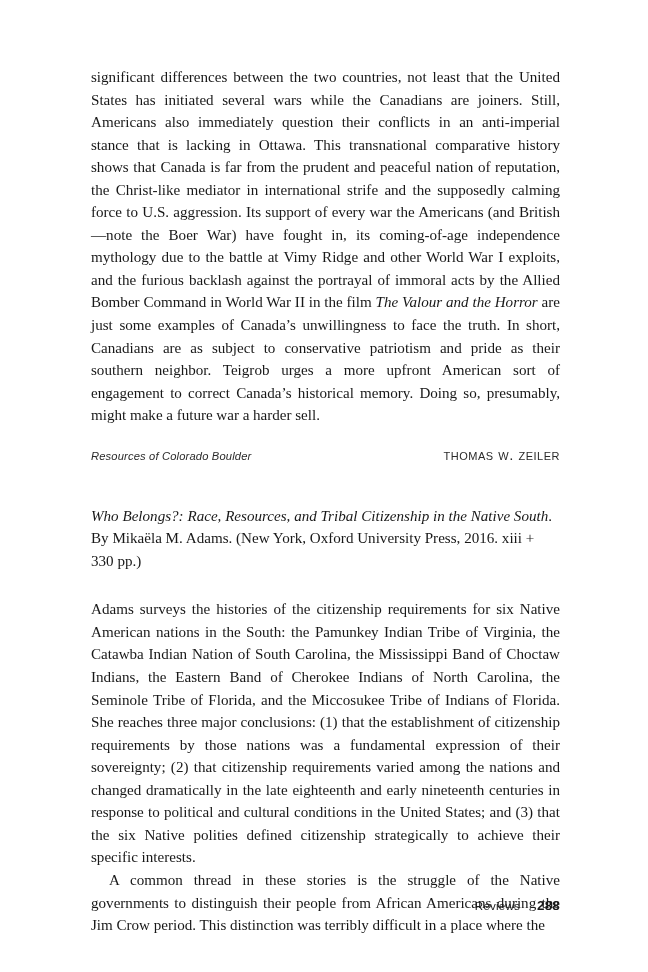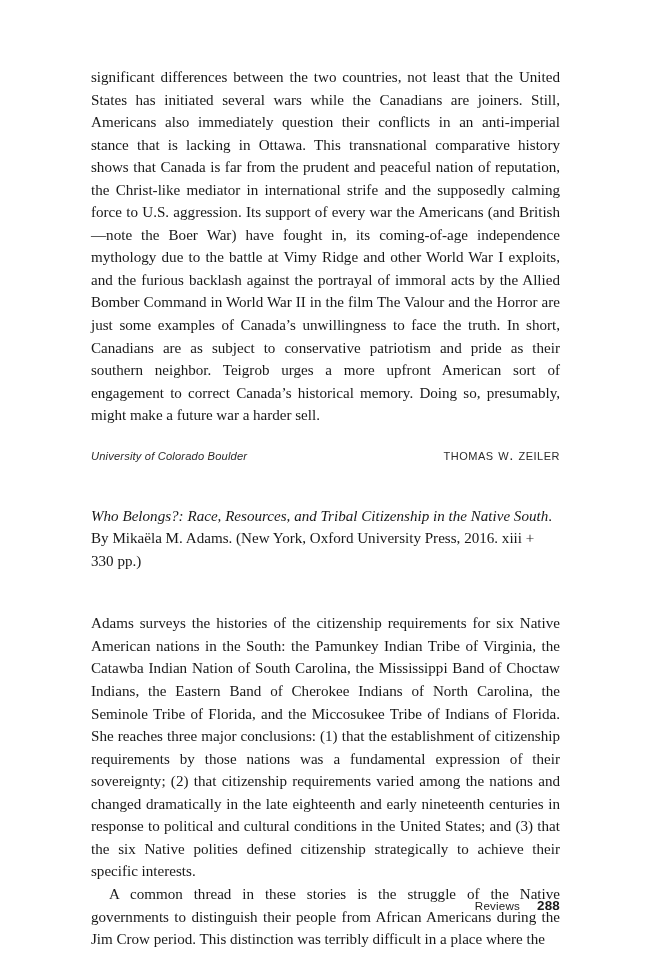--- a/index.html
+++ b/index.html
@@ -41,21 +41,21 @@
     text-justify: inter-word;
     -webkit-hyphens: none;
     hyphens: none;
     word-spacing: -0.1px;
     color: #181818;
   }
   p.body-par.indented {
     text-indent: 18px;
   }
 
-  .italic { }
+  .italic { font-style: italic; }
 
   
   .attrib-row {
     display: flex;
     align-items: baseline;
     justify-content: space-between;
     width: 469px;
     margin-top: 19px;
   }
   .attrib-affiliation {
@@ -84,21 +84,21 @@
     line-height: 22.55px;
     text-align: left;
     color: #181818;
   }
   .book-header .book-title {
     font-style: italic;
     margin-top: 32px;
   }
 
   .review-body {
-    margin-top: 40px;
+    margin-top: 26px;
   }
 
   
   .footer {
     position: absolute;
     right: 88px;
     top: 898px;
     display: flex;
     align-items: baseline;
     gap: 17px;
@@ -118,21 +118,21 @@
 </head>
 <body>
 
 <div class="page">
 
   <div class="column">
 
     <p class="body-par"><span>significant differences between the two countries, not least that the United States has initiated several wars while the Canadians are joiners. Still, Americans also immediately question their conflicts in an anti-imperial stance that is lacking in Ottawa. This transnational comparative history shows that Canada is far from the prudent and peaceful nation of reputation, the Christ-like mediator in international strife and the supposedly calming force to U.S. aggression. Its support of every war the Americans (and British—note the Boer War) have fought in, its coming-of-age independence mythology due to the battle at Vimy Ridge and other World War I exploits, and the furious backlash against the portrayal of immoral acts by the Allied Bomber Command in World War II in the film </span><span class="italic">The Valour and the Horror</span><span> are just some examples of Canada’s unwillingness to face the truth. In short, Canadians are as subject to conservative patriotism and pride as their southern neighbor. Teigrob urges a more upfront American sort of engagement to correct Canada’s historical memory. Doing so, presumably, might make a future war a harder sell.</span></p>
 
     <div class="attrib-row">
-      <span class="attrib-affiliation">University of Colorado Boulder</span>
+      <span class="attrib-affiliation">Resources of Colorado Boulder</span>
       <span class="attrib-reviewer">Thomas W. Zeiler</span>
     </div>
 
     <div class="book-header"><span class="book-title">Who Belongs?: Race, Resources, and Tribal Citizenship in the Native South</span><span>. By Mikaëla M. Adams. (New York, Oxford University Press, 2016. xiii + 330 pp.)</span></div>
 
     <div class="review-body">
       <p class="body-par">Adams surveys the histories of the citizenship requirements for six Native American nations in the South: the Pamunkey Indian Tribe of Virginia, the Catawba Indian Nation of South Carolina, the Mississippi Band of Choctaw Indians, the Eastern Band of Cherokee Indians of North Carolina, the Seminole Tribe of Florida, and the Miccosukee Tribe of Indians of Florida. She reaches three major conclusions: (1) that the establishment of citizenship requirements by those nations was a fundamental expression of their sovereignty; (2) that citizenship requirements varied among the nations and changed dramatically in the late eighteenth and early nineteenth centuries in response to political and cultural conditions in the United States; and (3) that the six Native polities defined citizenship strategically to achieve their specific interests.</p>
       <p class="body-par indented">A common thread in these stories is the struggle of the Native governments to distinguish their people from African Americans during the Jim Crow period. This distinction was terribly difficult in a place where the</p>
     </div>
 

